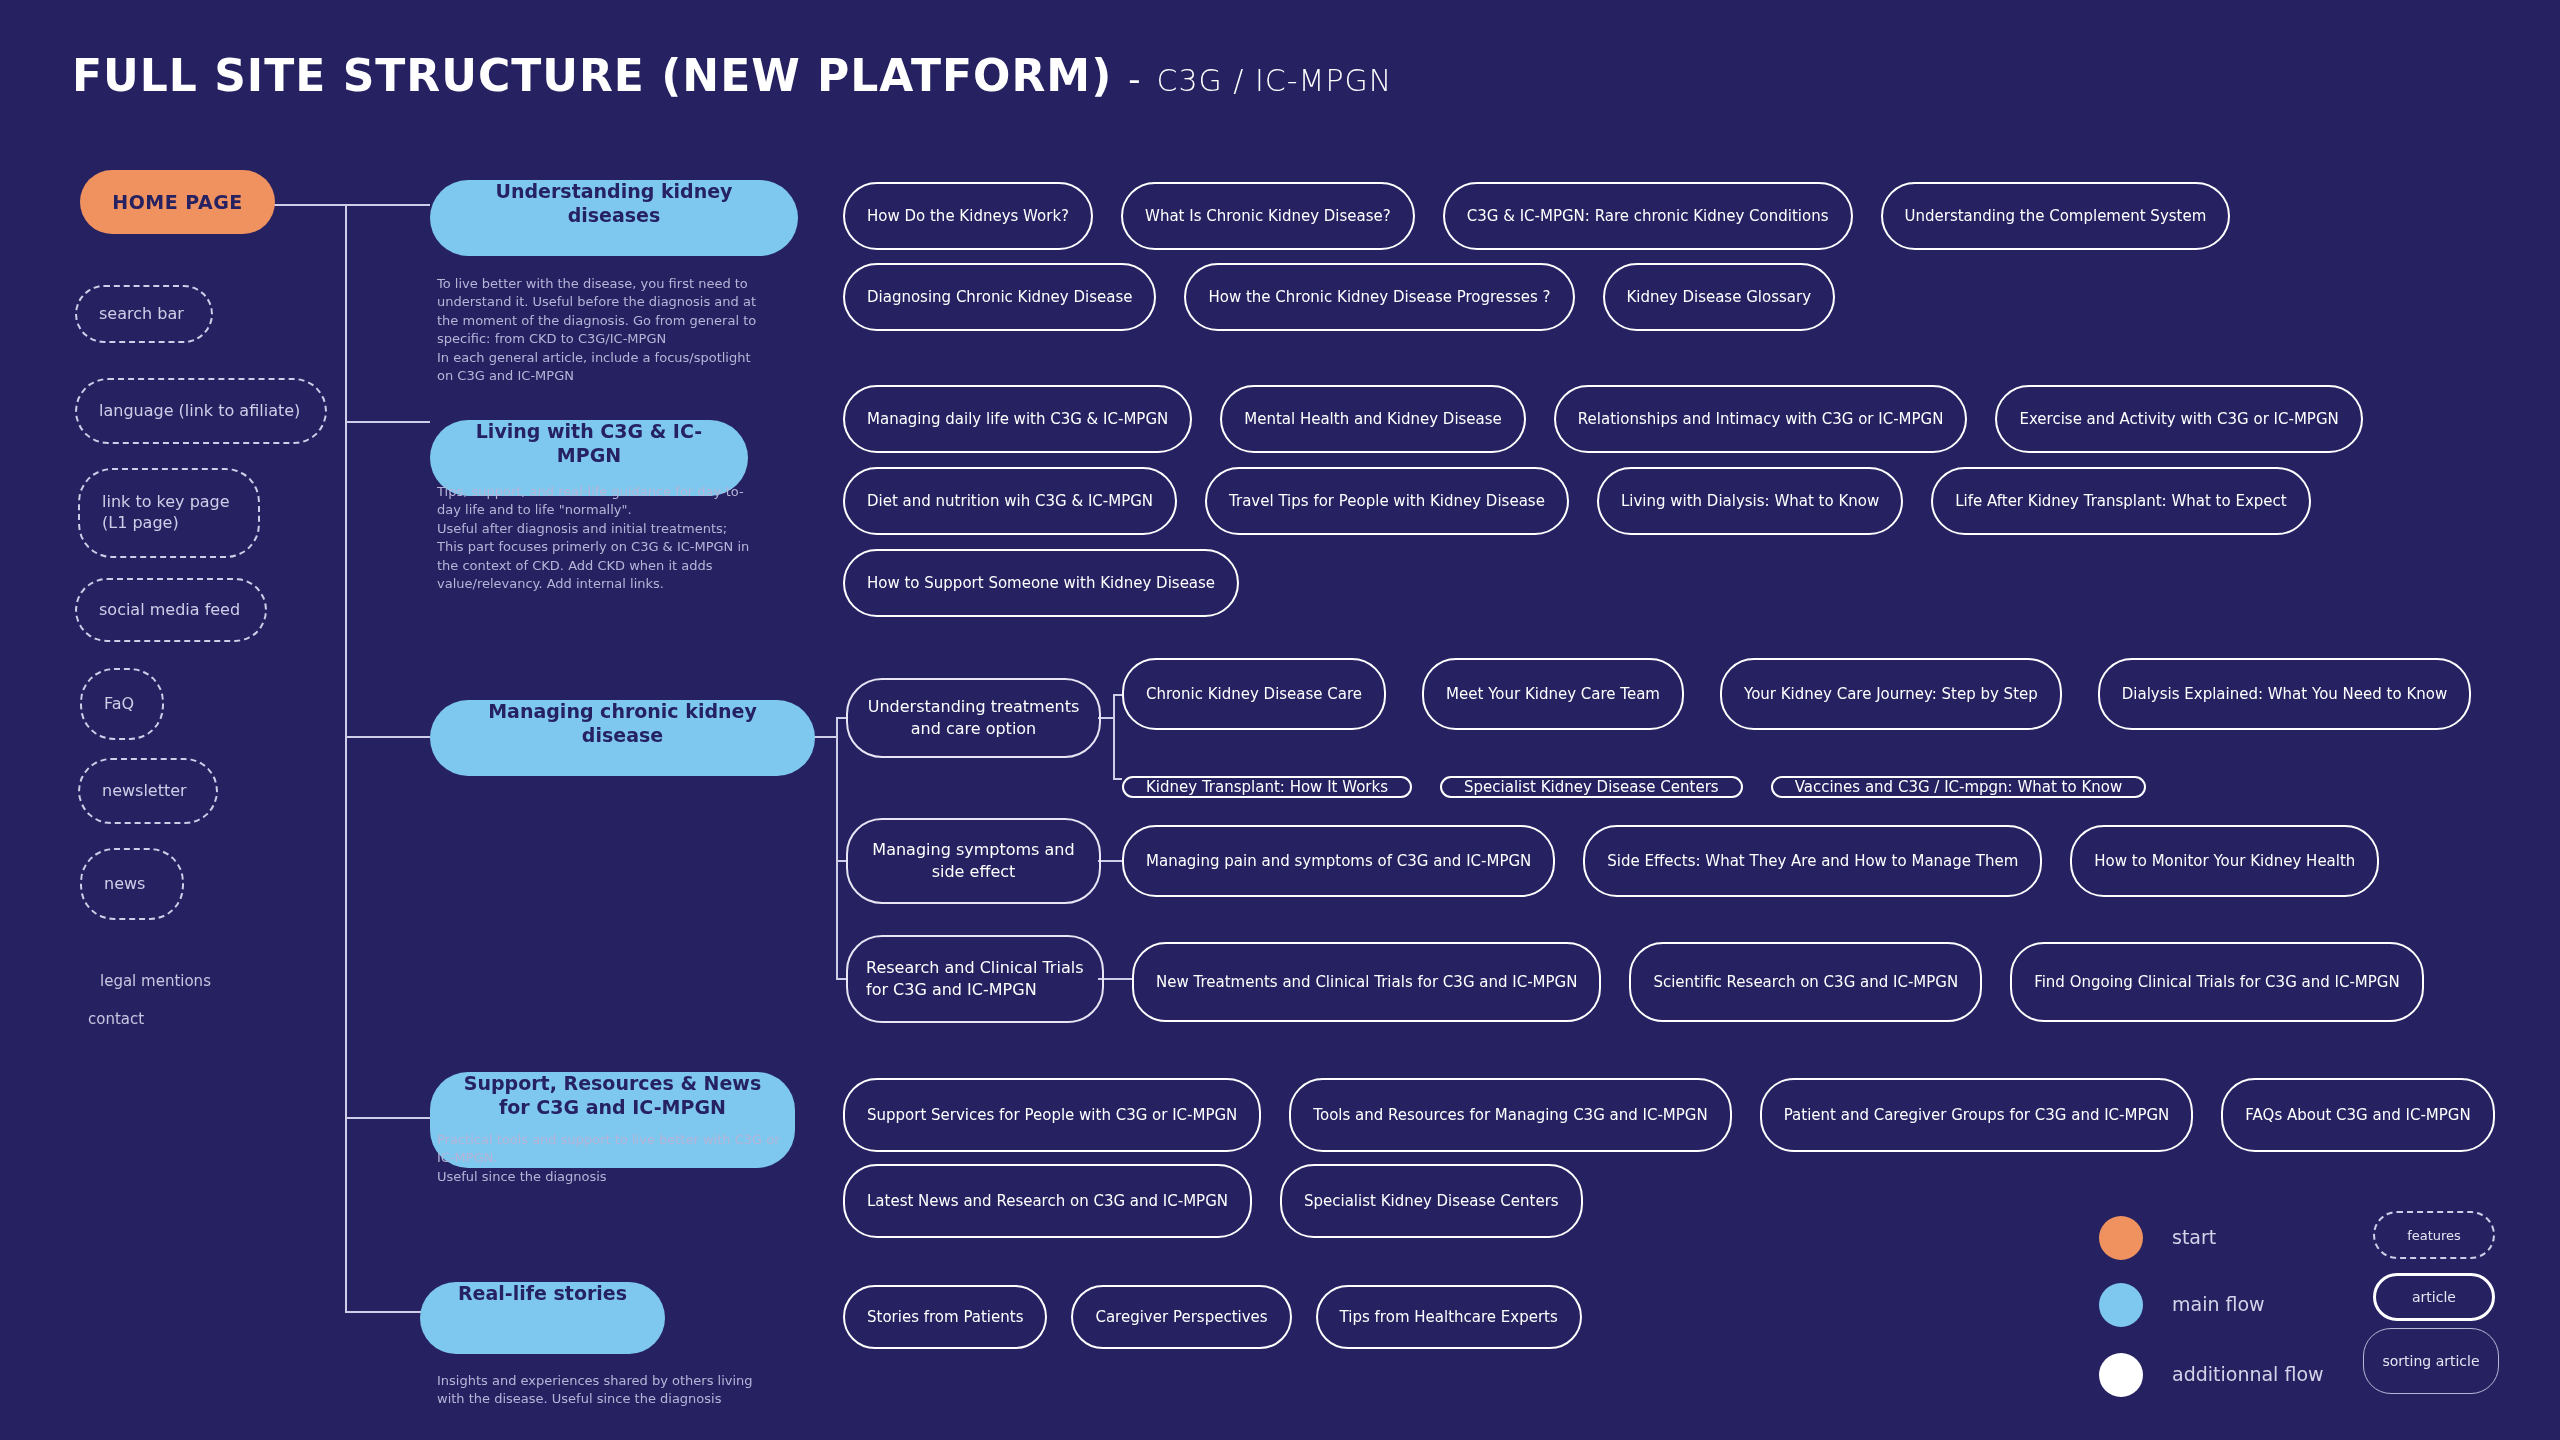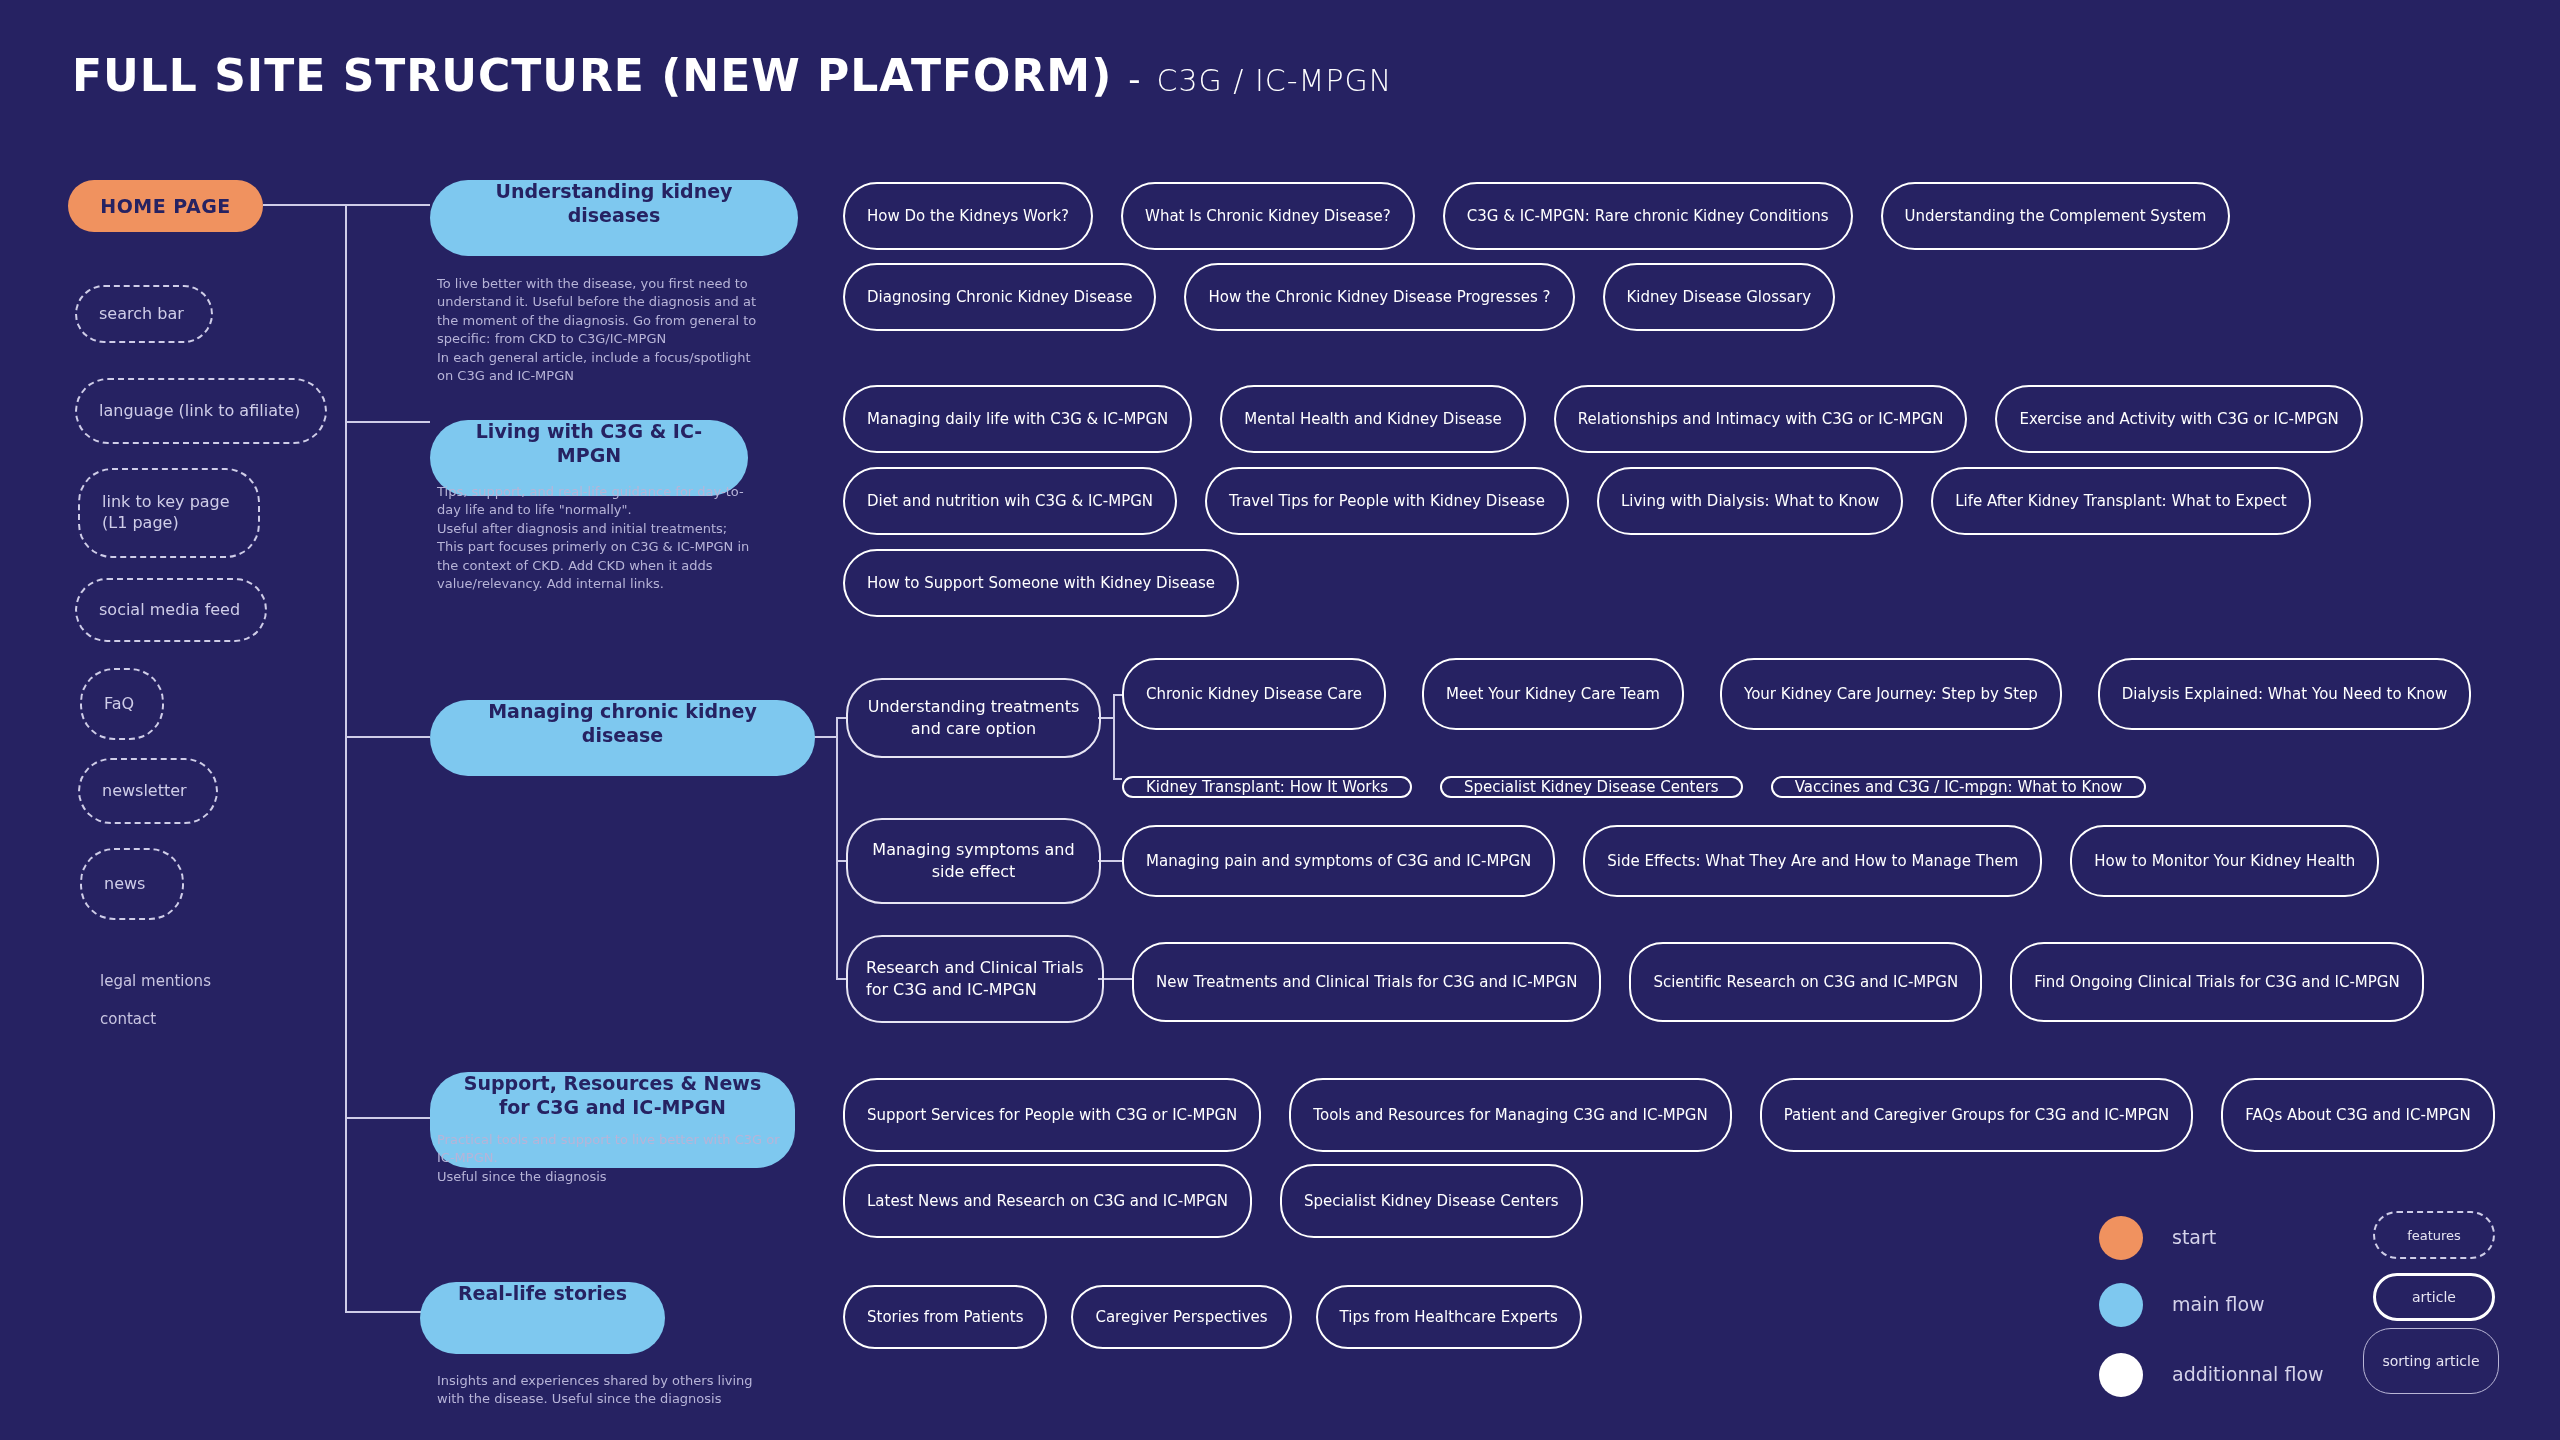--- a/index.html
+++ b/index.html
@@ -64,35 +64,35 @@
   <div class="hline" style="left:836px;top:717px;width:10px;"></div>
   <div class="hline" style="left:836px;top:860px;width:10px;"></div>
   <div class="hline" style="left:836px;top:978px;width:10px;"></div>
   <div class="hline" style="left:1098px;top:717px;width:15px;"></div>
   <div class="vline" style="left:1113px;top:694px;height:86px;"></div>
   <div class="hline" style="left:1113px;top:694px;width:9px;"></div>
   <div class="hline" style="left:1113px;top:778px;width:9px;"></div>
   <div class="hline" style="left:1098px;top:860px;width:24px;"></div>
   <div class="hline" style="left:1098px;top:978px;width:34px;"></div>
 
-  <div class="pill-home" style="left:68px;top:170px;width:195px;height:52px;margin-top:10px;">
+  <div class="pill-home" style="left:80px;top:170px;width:195px;height:64px;">
     <span>HOME PAGE</span>
   </div>
 
   <div class="pill-feature" style="left:75px;top:285px;width:138px;height:58px;"><span>search bar</span></div>
   <div class="pill-feature" style="left:75px;top:378px;width:252px;height:66px;"><span>language (link to afiliate)</span></div>
   <div class="pill-feature" style="left:78px;top:468px;width:182px;height:90px;"><span>link to key page
 (L1 page)</span></div>
   <div class="pill-feature" style="left:75px;top:578px;width:192px;height:64px;"><span>social media feed</span></div>
   <div class="pill-feature" style="left:80px;top:668px;width:84px;height:72px;"><span>FaQ</span></div>
   <div class="pill-feature" style="left:78px;top:758px;width:140px;height:66px;"><span>newsletter</span></div>
   <div class="pill-feature" style="left:80px;top:848px;width:104px;height:72px;"><span>news</span></div>
 
   <div class="footnote" style="left:100px;top:972px;">legal mentions</div>
-  <div class="footnote" style="left:100px;top:1010px;">contact</div>
+  <div class="footnote" style="left:88px;top:1010px;">contact</div>
 
   <div class="pill-section" style="left:430px;top:180px;width:368px;height:76px;">
     <span>Understanding kidney diseases</span>
   </div>
   <div class="section-desc" style="left:437px;top:275px;width:330px;">To live better with the disease, you first need to understand it. Useful before the diagnosis and at the moment of the diagnosis. Go from general to specific: from CKD to C3G/IC-MPGN
 In each general article, include a focus/spotlight on C3G and IC-MPGN</div>
   <div class="rowset" style="left:843px;top:182px;gap:13px;">
     <div class="row">
       <div class="pill-article">How Do the Kidneys Work?</div>
       <div class="pill-article">What Is Chronic Kidney Disease?</div>

